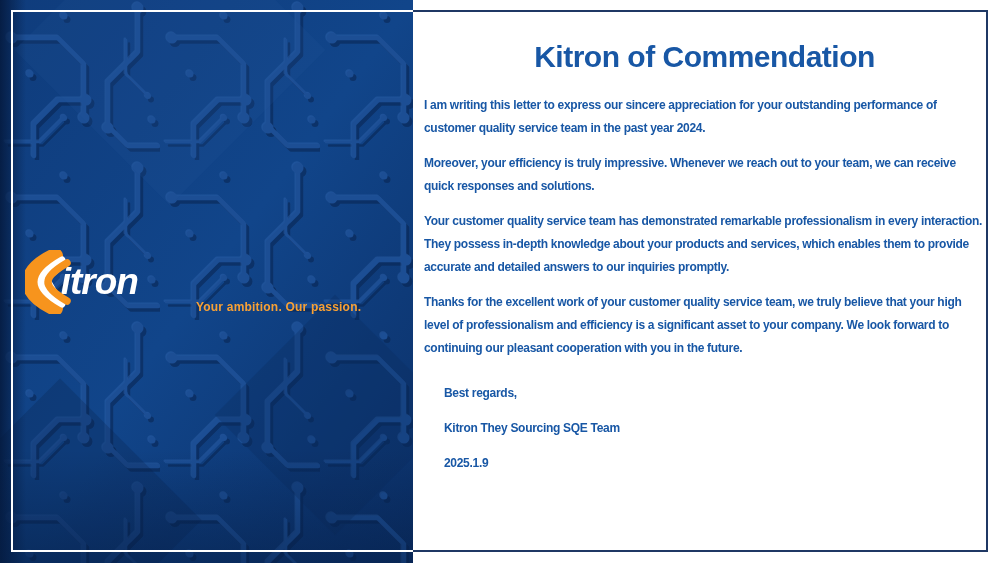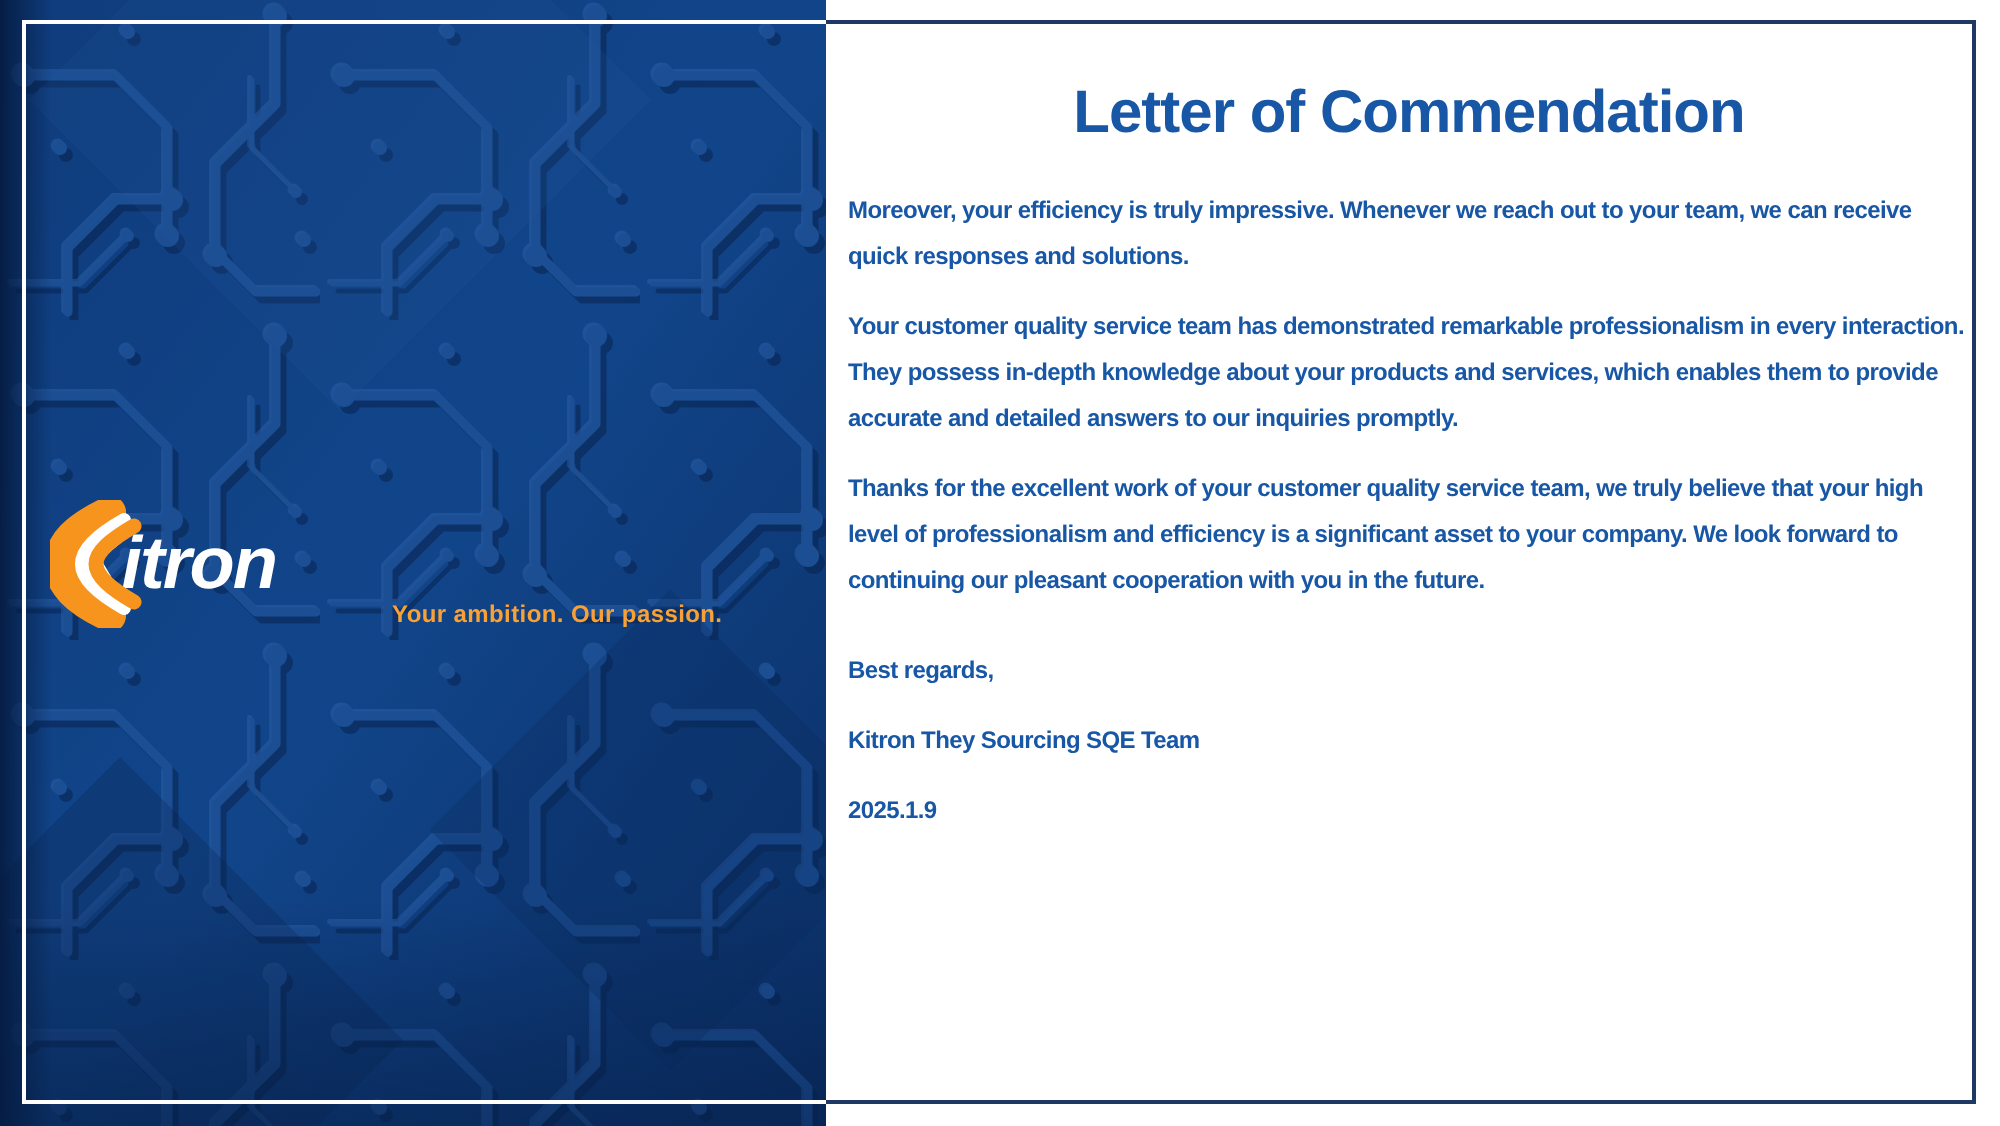--- a/index.html
+++ b/index.html
@@ -35,21 +35,21 @@
     margin:0; text-align:center;
     font-size:30px; line-height:34px; letter-spacing:-0.5px;
     color:#1857a5; font-weight:bold; white-space:nowrap;
   }
   .letter-body {
     position:absolute; left:0; top:94px; width:561px;
     font-size:12px; line-height:23px; letter-spacing:-0.3px;
   }
   .letter-body p { margin:0 0 12px 0; }
   .letter-body p.last-body { margin-bottom:22px; }
-  .letter-body p.sig { margin-bottom:12px; }
+  .letter-body p.sig { margin-bottom:12px;margin-left:20px; }
 
   
   .logo-row {
     position:absolute; left:25px; top:250px; height:64px;
     display:flex; align-items:center;
   }
   .logo-mark { width:46px; height:64px; flex:0 0 auto; }
   .wordmark {
     margin-left:10px; color:#ffffff;
     font-size:37px; font-weight:bold; font-style:italic;
@@ -125,22 +125,23 @@
         <path d="M42 13 C30 20 23 26 23 32 C23 38 30 44 42 51" fill="none" stroke="#f7941d" stroke-width="7.5" stroke-linecap="round"></path>
       </svg>
       <span class="wordmark">Kitron</span>
     </div>
     <div class="tagline">Your ambition. Our passion.</div>
   </div>
 
   <div class="frame-navy"></div>
 
   <div class="letter">
-    <h1 class="letter-title">Letter of Commendation</h1>
+    <h1 class="letter-title">Kitron of Commendation</h1>
     <div class="letter-body">
+      <p>I am writing this letter to express our sincere appreciation for your outstanding performance of customer quality service team in the past year 2024.</p>
       <p>Moreover, your efficiency is truly impressive. Whenever we reach out to your team, we can receive quick responses and solutions.</p>
       <p>Your customer quality service team has demonstrated remarkable professionalism in every interaction. They possess in-depth knowledge about your products and services, which enables them to provide accurate and detailed answers to our inquiries promptly.</p>
       <p class="last-body">Thanks for the excellent work of your customer quality service team, we truly believe that your high level of professionalism and efficiency is a significant asset to your company. We look forward to continuing our pleasant cooperation with you in the future.</p>
       <p class="sig">Best regards,</p>
       <p class="sig">Kitron They Sourcing SQE Team</p>
       <p class="sig">2025.1.9</p>
     </div>
   </div>
 
 </div>

